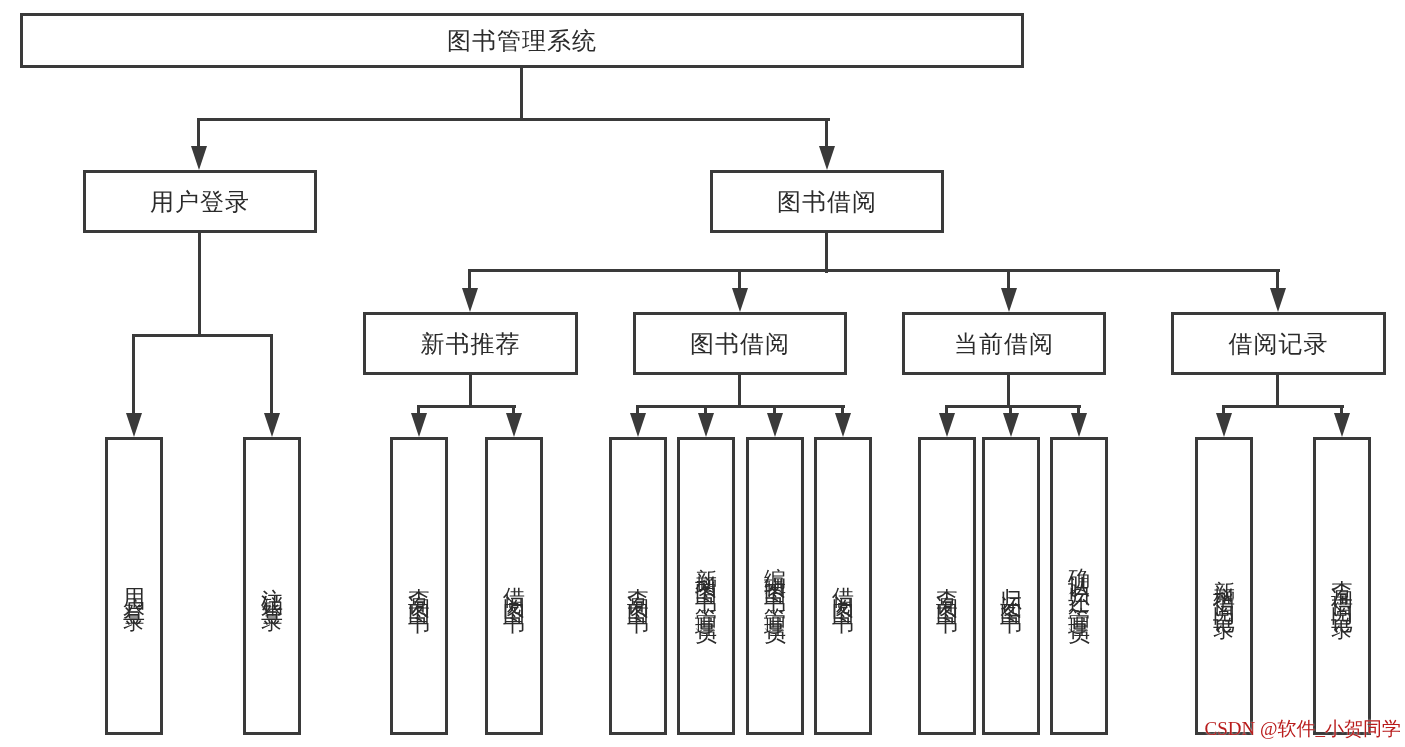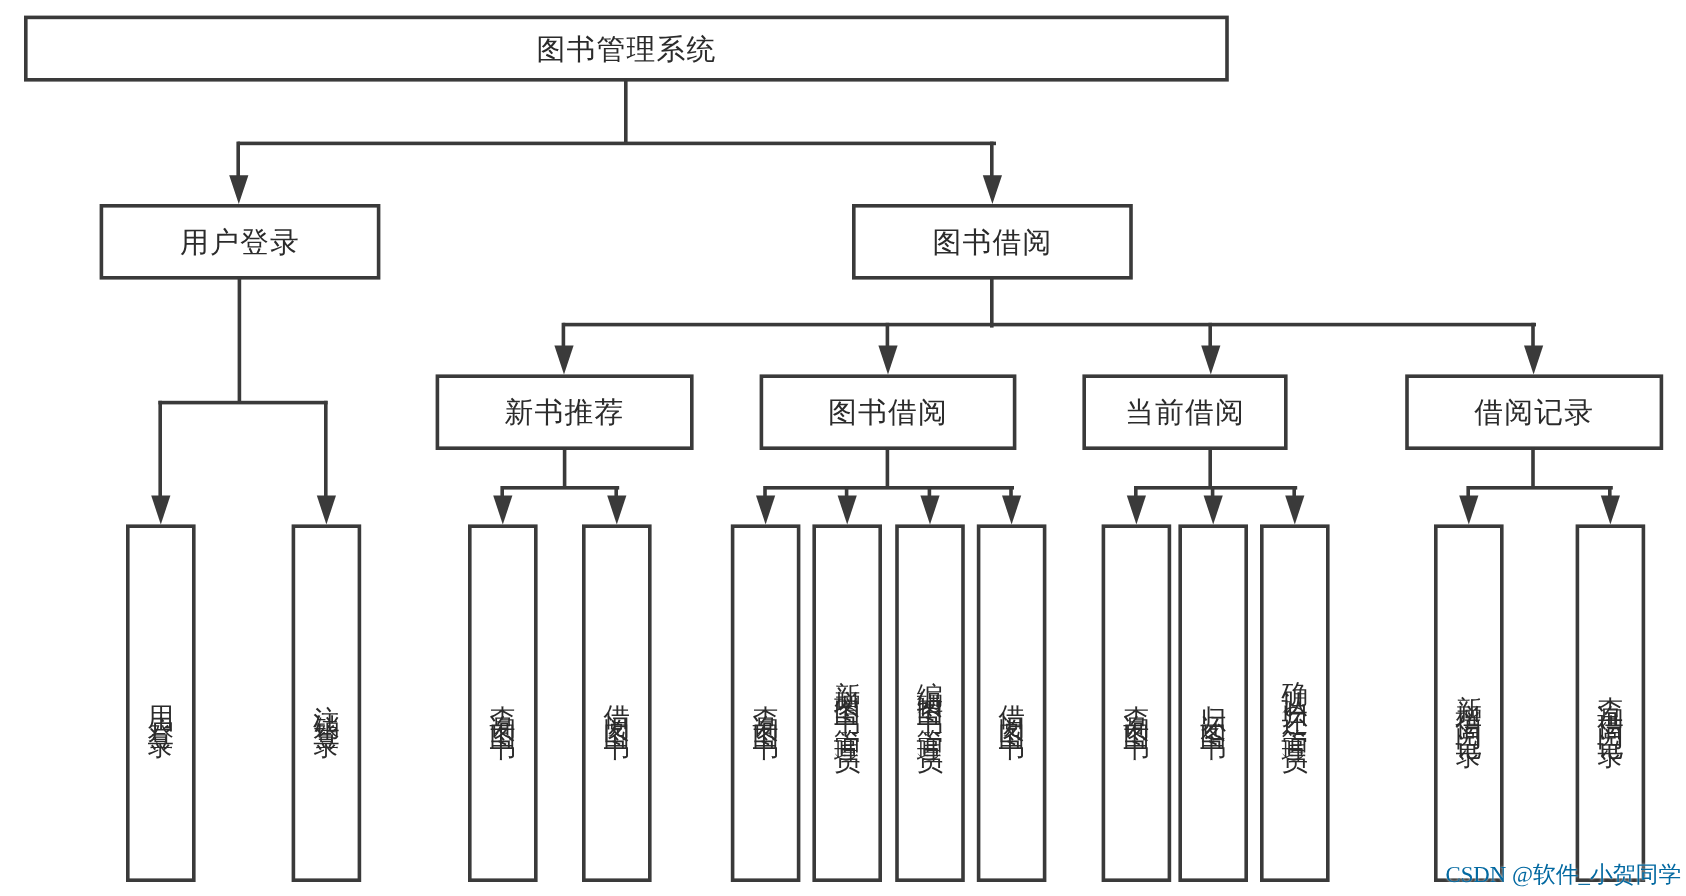--- a/index.html
+++ b/index.html
@@ -14,30 +14,30 @@
   .hlabel{font-size:24px;letter-spacing:1px;white-space:nowrap;}
   .leaf{top:437px;width:58px;height:298px;}
   .vlabel{writing-mode:vertical-rl;font-size:22px;letter-spacing:8px;line-height:1;white-space:nowrap;}
   .line{position:absolute;background:#3a3a3a;}
   .arrow{
     position:absolute;width:0;height:0;
     border-left:8px solid transparent;border-right:8px solid transparent;
     border-top:24px solid #3a3a3a;
   }
   .watermark{
-    position:absolute;top:716px;right:4px;font-size:19px;color:#0369a1;
+    position:absolute;top:716px;right:4px;font-size:19px;color:#b91c1c;
     text-shadow:0 0 2px #ffffff;white-space:nowrap;
   }
   
   #b-root{left:20px;top:13px;width:1004px;height:55px}
   #b-login{left:83px;top:170px;width:234px;height:63px}
   #b-mgmt{left:710px;top:170px;width:234px;height:63px}
   #b-newbook{left:363px;top:312px;width:215px;height:63px}
   #b-borrow{left:633px;top:312px;width:214px;height:63px}
-  #b-current{left:902px;top:312px;width:171px;height:63px}
+  #b-current{left:902px;top:312px;width:204px;height:63px}
   #b-records{left:1171px;top:312px;width:215px;height:63px}
   #v-userlogin{left:105px} #v-logout{left:243px}
   #v-q1{left:390px} #v-b1{left:485px}
   #v-q2{left:609px} #v-add{left:677px} #v-edit{left:746px} #v-b2{left:814px}
   #v-q3{left:918px} #v-return{left:982px} #v-confirm{left:1050px}
   #v-addrec{left:1195px} #v-qrec{left:1313px}
 </style>
 </head>
 <body>
 

